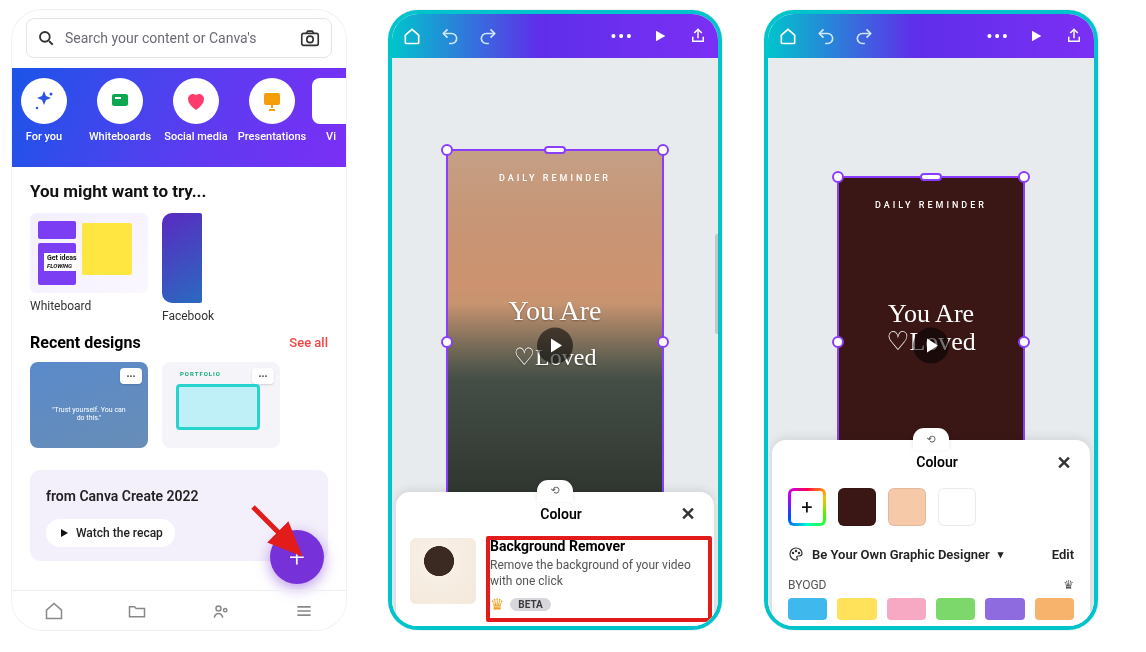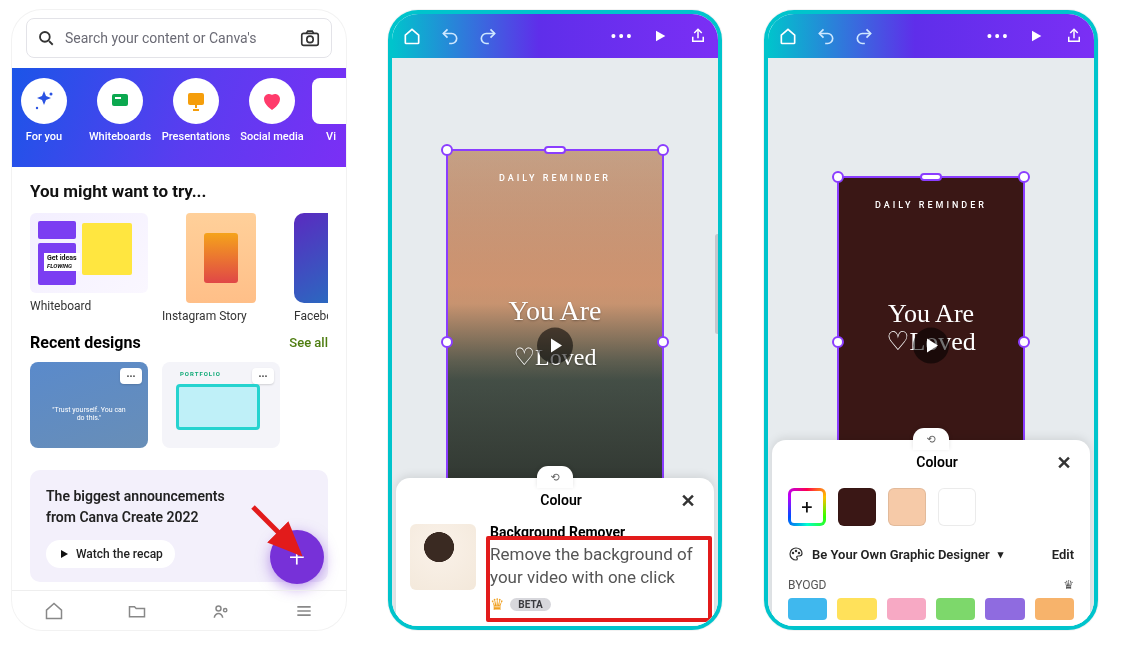--- a/index.html
+++ b/index.html
@@ -91,21 +91,21 @@
   .wb .txt { position:absolute; left:14px; top:40px; font-size:7px; font-weight:700; color:#111; background:#fff; padding:1px 3px; }
   
   .ig { background: linear-gradient(180deg,#ffd09a 0%, #ffbf88 100%); width:70px; height:90px; margin:0 auto; border-radius:4px; }
   .ig .pack { position:absolute; left:50%; top:50%; transform:translate(-50%,-50%); width:34px; height:50px; background: linear-gradient(180deg,#f5a31b,#e04747); border-radius:3px; }
   .ig-wrap { width:118px; display:flex; justify-content:center; }
   
   .fb { width:40px; height:90px; background:linear-gradient(150deg,#5a2ac0,#2a6ac0); border-radius:10px 2px 2px 10px; }
 
   .s1-recent-head { display:flex; justify-content:space-between; align-items:center; margin: 10px 0 10px; }
   .s1-recent-head .h { font-size:16px; font-weight:700; }
-  .s1-recent-head .seeall { font-size:13px; color:#4d7c0f; font-weight:500; }
+  .s1-recent-head .seeall { font-size:13px; color:#ef4444; font-weight:500; }
   .rd-thumb {
     width: 118px; height: 86px; border-radius:8px; position:relative;
     background:#f4f4f9;
   }
   .rd-menu {
     position:absolute; top:6px; right:6px; width:22px; height:16px;
     background:#fff; border-radius:4px; display:flex; align-items:center; justify-content:center;
     font-size:10px; color:#333; font-weight:700;
     box-shadow:0 1px 2px rgba(0,0,0,0.15);
   }
@@ -239,21 +239,21 @@
     width:24px;height:24px; display:flex;align-items:center;justify-content:center;
     color:#333; font-size:18px; font-weight:700;
   }
   .effect-row { display:flex; gap:14px; padding: 2px 14px 12px; align-items:flex-start; }
   .effect-thumb {
     width:66px; height:66px; border-radius:6px;
     background: radial-gradient(circle at 44% 35%, #3a2a22 0%, #3a2a22 26%, #f8efe5 27%, #f3e8da 100%);
     flex:0 0 auto;
   }
   .effect-txt .title { font-size:14px; font-weight:700; margin-bottom:3px; }
-  .effect-txt .desc { font-size:17px; color:#555; line-height:1.35; margin-bottom:6px; }
+  .effect-txt .desc { font-size:12px; color:#555; line-height:1.35; margin-bottom:6px; }
   .beta-row { display:flex; align-items:center; gap:6px; }
   .crown-mini { color:#f0a020; }
   .beta-pill { background:#d7d7dc; color:#3a3a3f; border-radius:10px; padding:1px 8px; font-size:10px; font-weight:700; }
   .red-box {
     position:absolute; border:4px solid #e21b1b; border-radius:2px;
   }
 
   
   .colour-sheet { padding-bottom:6px; }
   .swatches { display:flex; gap:12px; padding: 4px 16px 14px; }
@@ -331,62 +331,54 @@
         <div class="circle">
             <svg viewBox="0 0 24 24" fill="#0ba84f">
               <rect x="4" y="5" width="16" height="12" rx="2"></rect>
               <rect x="7" y="8" width="6" height="2" fill="#fff"></rect>
             </svg>
           </div>
         <span>Whiteboards</span>
       </div>
       <div class="cat">
         <div class="circle">
+            <svg viewBox="0 0 24 24" fill="#ff3b6b">
+              <path d="M12 21s-8-5.2-8-11c0-2.8 2.2-5 5-5 1.7 0 3 .9 3 .9s1.3-.9 3-.9c2.8 0 5 2.2 5 5 0 5.8-8 11-8 11z"></path>
+            </svg>
+          </div>
+        <span>Social media</span>
+      </div>
+      <div class="cat">
+        <div class="circle">
             <svg viewBox="0 0 24 24" fill="#f59e0b">
               <rect x="4" y="4" width="16" height="12" rx="2"></rect>
               <path d="M12 16v3M9 21h6" stroke="#f59e0b" stroke-width="2"></path>
             </svg>
           </div>
         <span>Presentations</span>
-      </div>
-      <div class="cat">
-        <div class="circle">
-            <svg viewBox="0 0 24 24" fill="#ff3b6b">
-              <path d="M12 21s-8-5.2-8-11c0-2.8 2.2-5 5-5 1.7 0 3 .9 3 .9s1.3-.9 3-.9c2.8 0 5 2.2 5 5 0 5.8-8 11-8 11z"></path>
-            </svg>
-          </div>
-        <span>Social media</span>
       </div>
       <div class="cat" style="flex:0 0 30px">
         <div class="circle" style="width:38px;height:46px;border-radius:8px 0 0 8px;"></div>
         <span>Vi</span>
       </div>
     </div>
 
     <div class="s1-body">
       <div class="s1-h">You might want to try...</div>
       <div class="s1-row">
         <div class="s1-item">
           <div class="thumb wb">
             <div class="block1"></div>
               <div class="block3"></div>
               <div class="block2"></div>
             <div class="txt"><span>Get ideas</span><br><span style="font-size:6px;font-style:italic">FLOWING</span></div>
           </div>
           <div class="thumb-lbl">Whiteboard</div>
         </div>
         <div class="s1-item">
-          <div class="ig-wrap">
-              <div class="thumb ig" style="position:relative">
-                <div class="pack"></div>
-              </div>
-            </div>
-          <div class="thumb-lbl">Instagram Story</div>
-        </div>
-        <div class="s1-item">
           <div class="thumb fb"></div>
           <div class="thumb-lbl">Facebook</div>
         </div>
       </div>
 
       <div class="s1-recent-head">
         <div class="h">Recent designs</div>
         <div class="seeall">See all</div>
       </div>
       <div class="s1-row">
@@ -396,21 +388,20 @@
         </div>
         <div class="rd-thumb rdb">
           <div class="rd-menu">···</div>
           <div class="label">PORTFOLIO</div>
           <div class="inner"></div>
         </div>
       </div>
     </div>
 
     <div class="s1-banner">
-      <div>The biggest announcements</div>
       <div>from Canva Create 2022</div>
       <div class="sub">
         <svg width="12" height="12" viewBox="0 0 24 24" fill="#111">
             <path d="M6 4l14 8-14 8z"></path>
           </svg>
         <span>Watch the recap</span>
       </div>
     </div>
 
     <div class="fab">

